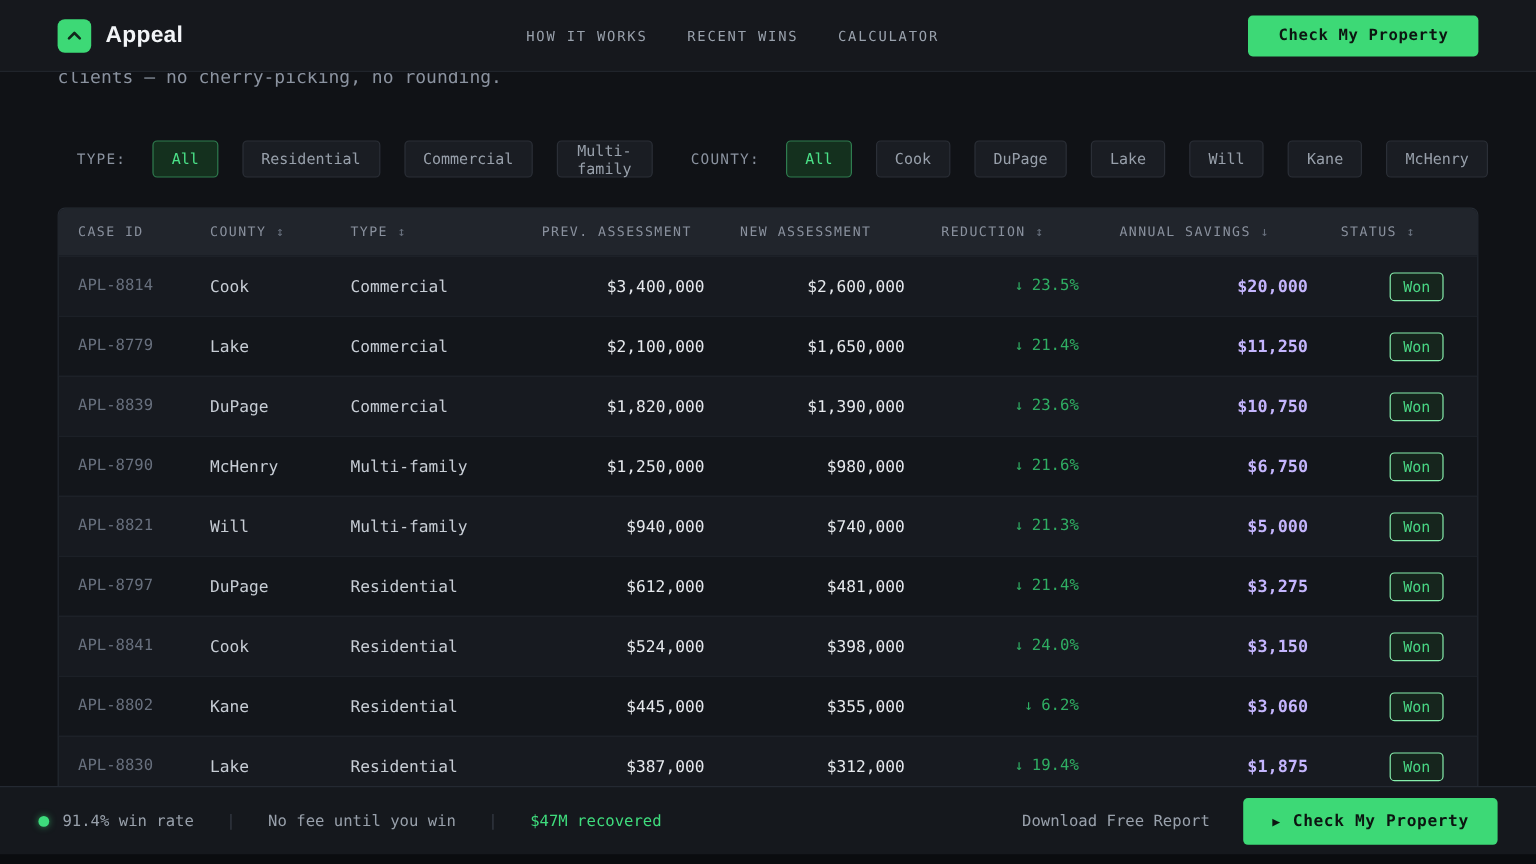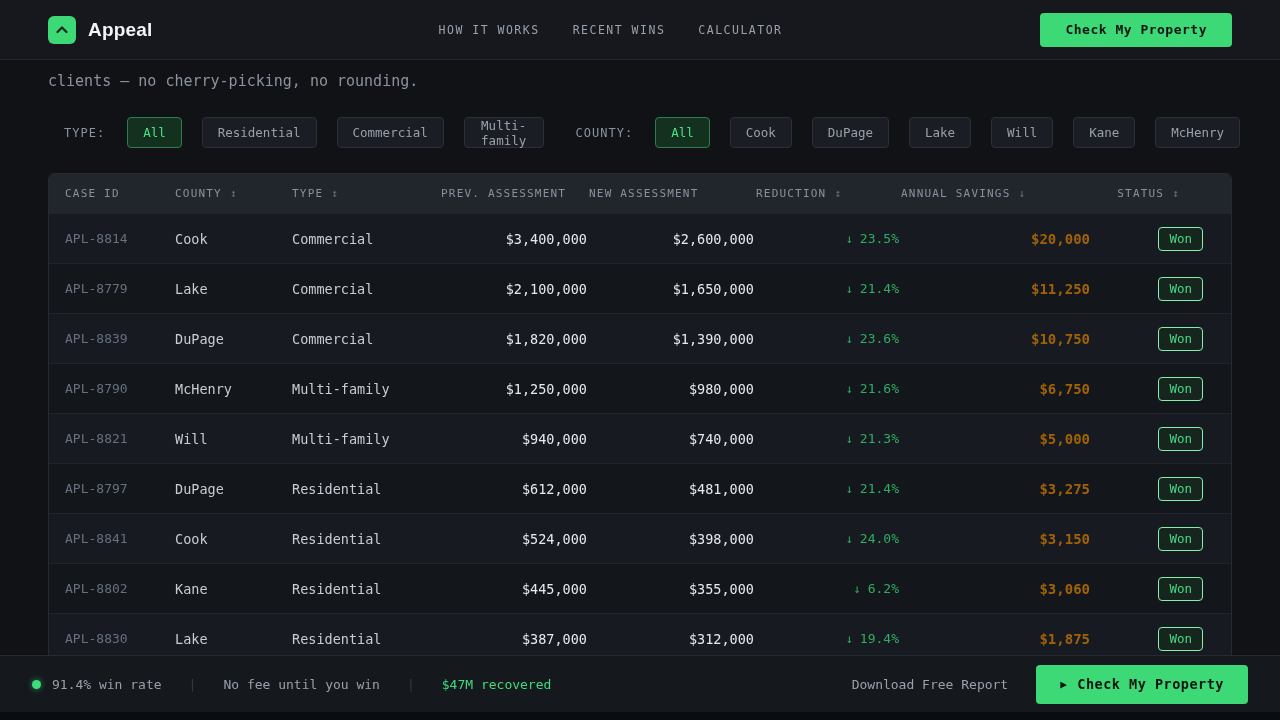--- a/index.html
+++ b/index.html
@@ -30,21 +30,21 @@
     color:#99a1ac; font-size:11.5px; letter-spacing:1.5px; text-decoration:none;
     cursor:pointer;
   }
   .btn-cta {
     margin-left:auto; background:#3dd976; color:#0c1511; border:none;
     height:34px; padding:0 25px; border-radius:4px; font-weight:bold;
     font-size:13px; font-family:inherit; cursor:pointer; letter-spacing:.5px;
   }
   
   .intro {
-    position:absolute; top:69px; left:48px; z-index:1;
+    position:absolute; top:52px; left:48px; z-index:1;
     color:#8b93a0; font-size:15px; line-height:24px;
   }
   
   .filters {
     position:absolute; top:117px; left:64px; right:40px; height:31px;
     display:flex; align-items:center; gap:20px; z-index:2;
   }
   .filter-label { color:#8b93a0; font-size:12px; letter-spacing:1px; margin-right:2px; }
   .filter-label.second { margin-left:12px; }
   .chip {
@@ -66,33 +66,33 @@
     grid-template-columns:110px 117px 165px 148px 167px 145px 191px 1fr;
     align-items:center;
   }
   .thead {
     height:39px; background:#21252c;
   }
   .th {
     color:#8a919e; font-size:11px; letter-spacing:1.2px; padding-left:16px;
     display:flex; align-items:center; gap:8px;
   }
-  .th.num { justify-content:flex-start; padding-left:0; padding-right:2px; }
+  .th.num { justify-content:center; padding-left:0; padding-right:2px; }
   .th.status-h { justify-content:flex-end; padding-right:51px; }
   .th .sort { color:#666e7b; font-size:11px; }
   .th.sortable { cursor:pointer; }
   .trow { height:50px; border-top:1px solid #20242b; }
   .trow.alt { background:#171a20; }
   .trow:not(.alt) { background:#13161b; }
   .td { font-size:13.5px; padding-left:16px; color:#c7cdd5; }
   .td.case { color:#68707e; font-size:13px; }
   .td.num { text-align:right; padding-left:0; padding-right:2px; color:#e6e9ed; }
   .td.reduction { color:#2fae63; font-size:13px; }
   .td.reduction .arrow { margin-right:7px; font-size:12px; }
-  .td.savings { color:#a16207; font-weight:bold; font-size:14px; }
+  .td.savings { color:#c4b5fd; font-weight:bold; font-size:14px; }
   .td.status { text-align:right; padding-right:28px; }
   .badge {
     display:inline-block; padding:3px 10px 4px; border-radius:4px;
     background:#16251d; border:1px solid #86efac; color:#49d784; font-size:12.5px;
   }
   
   .footer { position:absolute; left:0; right:0; bottom:0; z-index:30; }
   .footer-bar {
     height:57px; background:#15181d; border-top:1px solid #242932;
     display:flex; align-items:center; padding:0 32px;

